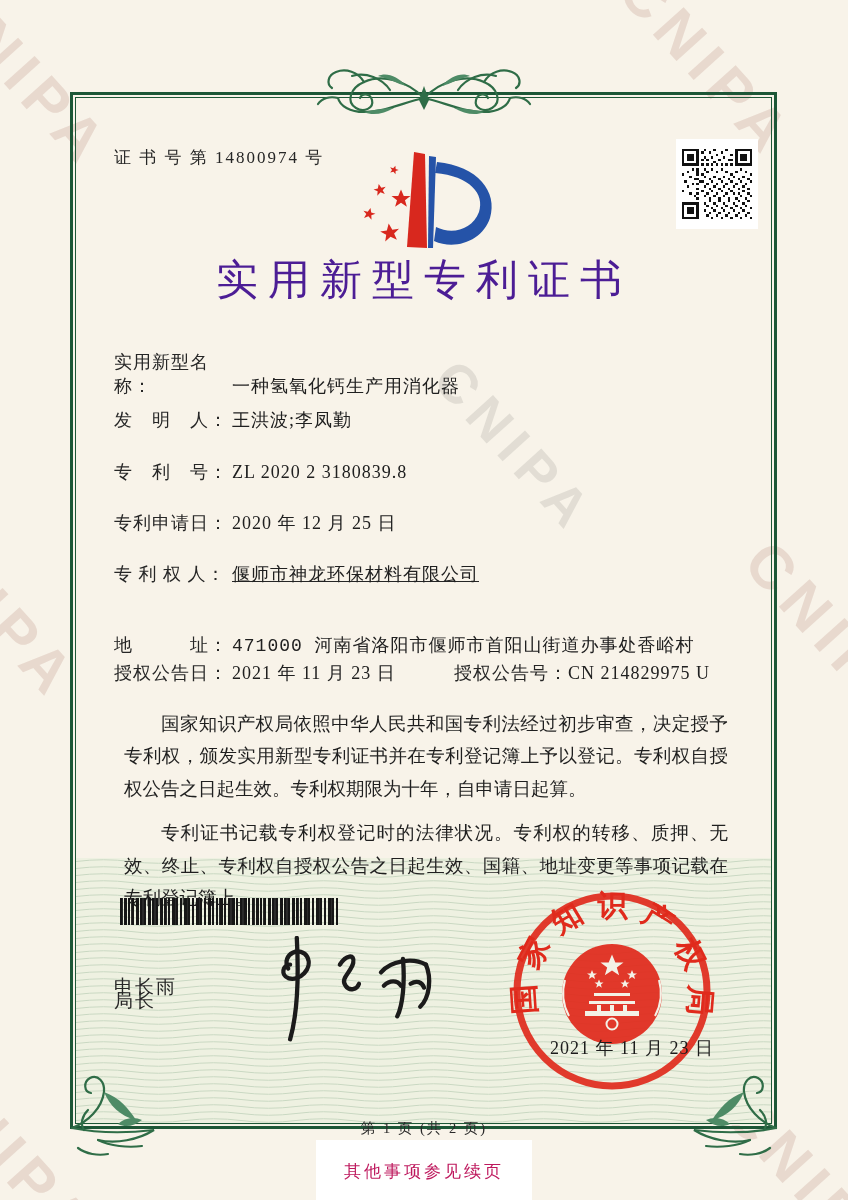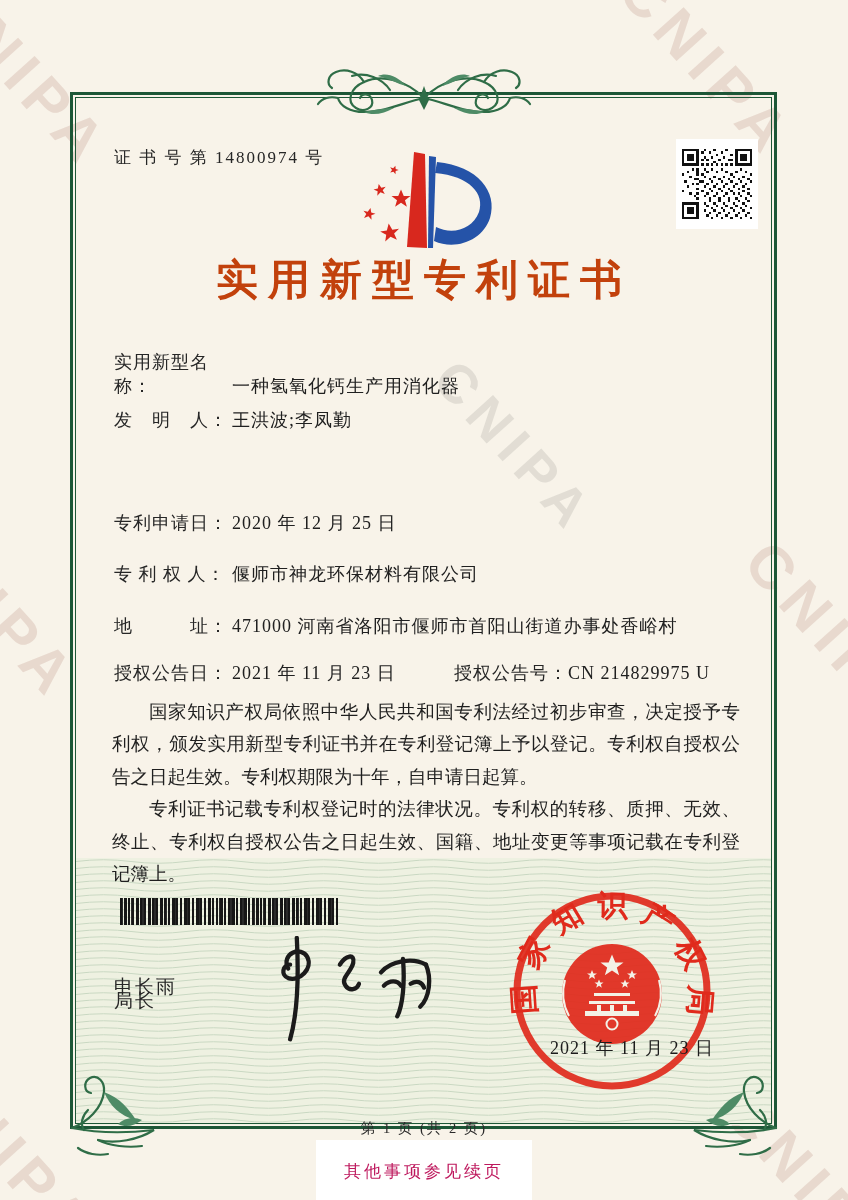--- a/index.html
+++ b/index.html
@@ -34,33 +34,33 @@
   
   .cert-no{position:absolute;left:114px;top:146px;font-size:17px;letter-spacing:2px;z-index:3;}
   .logo{position:absolute;left:330px;top:144px;width:190px;height:118px;z-index:3;}
   .qrbox{
     position:absolute;left:676px;top:139px;width:82px;height:90px;background:#ffffff;
     display:flex;align-items:center;justify-content:center;z-index:3;
   }
   .qrbox svg{width:70px;height:70px;}
   .title{
     position:absolute;left:0;top:252px;width:100%;text-align:center;
-    font-size:42px;font-weight:bold;letter-spacing:10px;color:#c2410c;z-index:3;
+    font-size:42px;font-weight:normal;letter-spacing:10px;color:#4c1d95;z-index:3;
   }
   
   .field-row{position:absolute;left:114px;width:636px;font-size:18px;letter-spacing:1px;z-index:3;}
   .field-label{display:inline-block;width:118px;}
   .field-value{color:#202020;}
   .grant-extra{position:absolute;left:340px;top:0;}
   
   .body-text{
     position:absolute;left:112px;top:696px;width:628px;z-index:3;
     font-size:18.5px;line-height:1.75;text-align:justify;color:#1f1f1f;
   }
-  .body-text p{margin:0;text-indent:2em;}
+  .body-text p{margin:12px;text-indent:2em;}
   
   .barcode{
     position:absolute;left:120px;top:898px;width:218px;height:27px;z-index:3;
     background:
       repeating-linear-gradient(90deg,#161616 0 2px,transparent 2px 4px),
       repeating-linear-gradient(90deg,#161616 0 1px,transparent 1px 6px),
       repeating-linear-gradient(90deg,#2a2a2a 0 3px,transparent 3px 11px);
   }
   
   .signer-title{position:absolute;left:114px;top:966px;font-size:19px;letter-spacing:2px;z-index:3;margin-top:22px;}
@@ -197,27 +197,30 @@
   </div>
 
   <div class="title">实用新型专利证书</div>
 
   <div class="field-row" style="top:350px;">
     <span class="field-label">实用新型名称：</span><span class="field-value">一种氢氧化钙生产用消化器</span>
   </div>
   <div class="field-row" style="top:408px;">
     <span class="field-label">发　明　人：</span><span class="field-value">王洪波;李凤勤</span>
   </div>
+  <div class="field-row" style="top:460px;">
+    <span class="field-label">专　利　号：</span><span class="field-value">ZL 2020 2 3180839.8</span>
+  </div>
   <div class="field-row" style="top:511px;">
     <span class="field-label">专利申请日：</span><span class="field-value">2020 年 12 月 25 日</span>
   </div>
-  <div class="field-row" style="top:562px;">
+  <div class="field-row" style="top:562px;text-decoration:underline;">
     <span class="field-label">专 利 权 人：</span><span class="field-value">偃师市神龙环保材料有限公司</span>
   </div>
-  <div class="field-row" style="top:614px;">
+  <div class="field-row" style="top:633px;font-family:Liberation Mono, monospace;">
     <span class="field-label">地　　　址：</span><span class="field-value">471000 河南省洛阳市偃师市首阳山街道办事处香峪村</span>
   </div>
   <div class="field-row" style="top:661px;font-family:Liberation Serif, serif;">
     <span class="field-label">授权公告日：</span><span class="field-value">2021 年 11 月 23 日</span>
     <span class="grant-extra">
       <span>授权公告号：</span><span class="field-value">CN 214829975 U</span>
     </span>
   </div>
 
   <div class="body-text">

